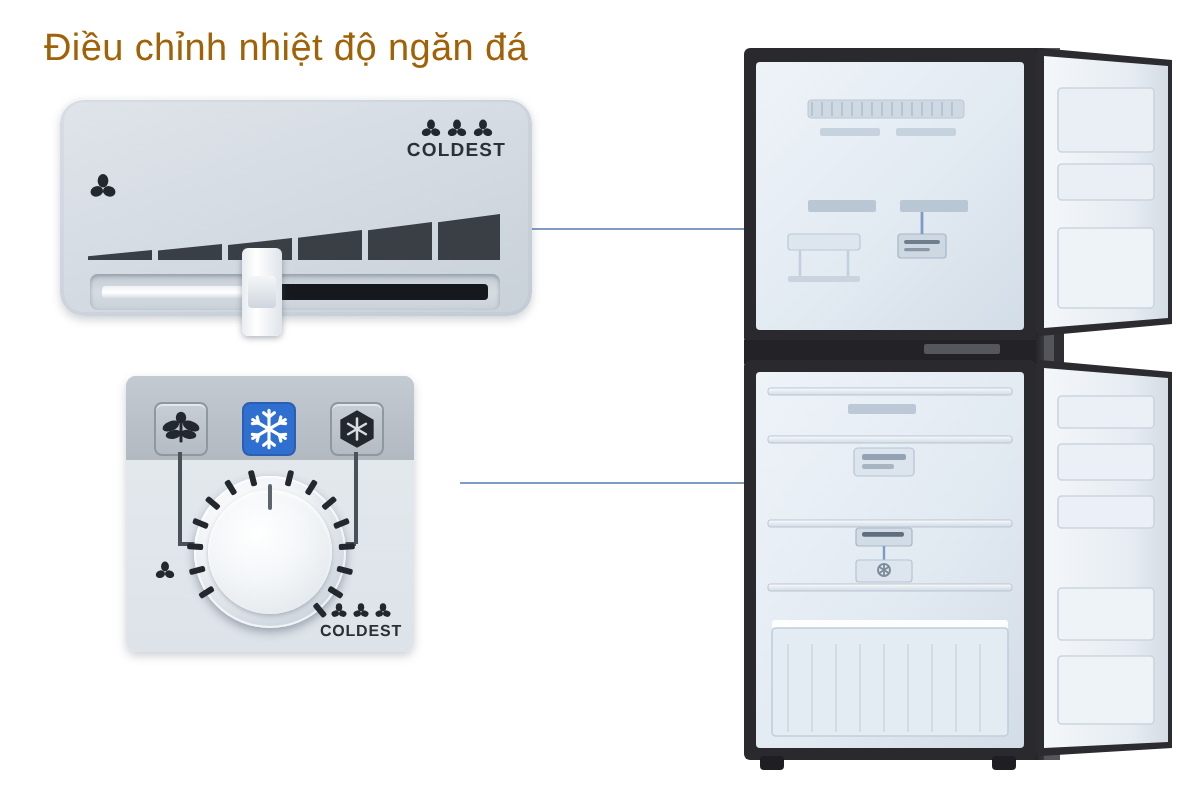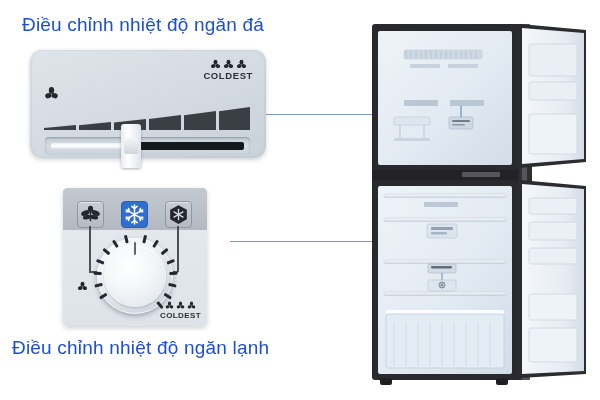--- a/index.html
+++ b/index.html
@@ -8,21 +8,21 @@
     background:#ffffff;
     font-family:"Liberation Sans", sans-serif;
     overflow:hidden;
     position:relative;
   }
   #stage{position:absolute;left:0;top:0;width:600px;height:400px;overflow:hidden;}
 
   
   .caption{
     position:absolute;
-    color:#1d4ed8;
+    color:#a16207;
     font-size:19px;
     font-weight:400;
     letter-spacing:.2px;
     white-space:nowrap;
   }
   #caption-freezer{left:22px;top:14px;}
   #caption-fridge{left:12px;top:337px;}
 
   
   .leader{
@@ -148,21 +148,20 @@
   
   #fridge-photo{position:absolute;left:370px;top:22px;width:222px;height:368px;}
   .cab{position:absolute;}
 </style>
 </head>
 <body>
 
 <div id="stage">
 
   <div class="caption" id="caption-freezer">Điều chỉnh nhiệt độ ngăn đá</div>
-  <div class="caption" id="caption-fridge">Điều chỉnh nhiệt độ ngăn lạnh</div>
 
   <div class="leader" id="leader-freezer" style="left:266px;top:114px;width:142px;"></div>
   <div class="leader" id="leader-fridge" style="left:230px;top:241px;width:183px;"></div>
 
   <div id="freezer-panel">
     <div class="fp-inner">
 
       <div id="freezer-coldest-group">
         <div class="fan-row">
           <svg width="11" height="11" viewBox="0 0 24 24">

